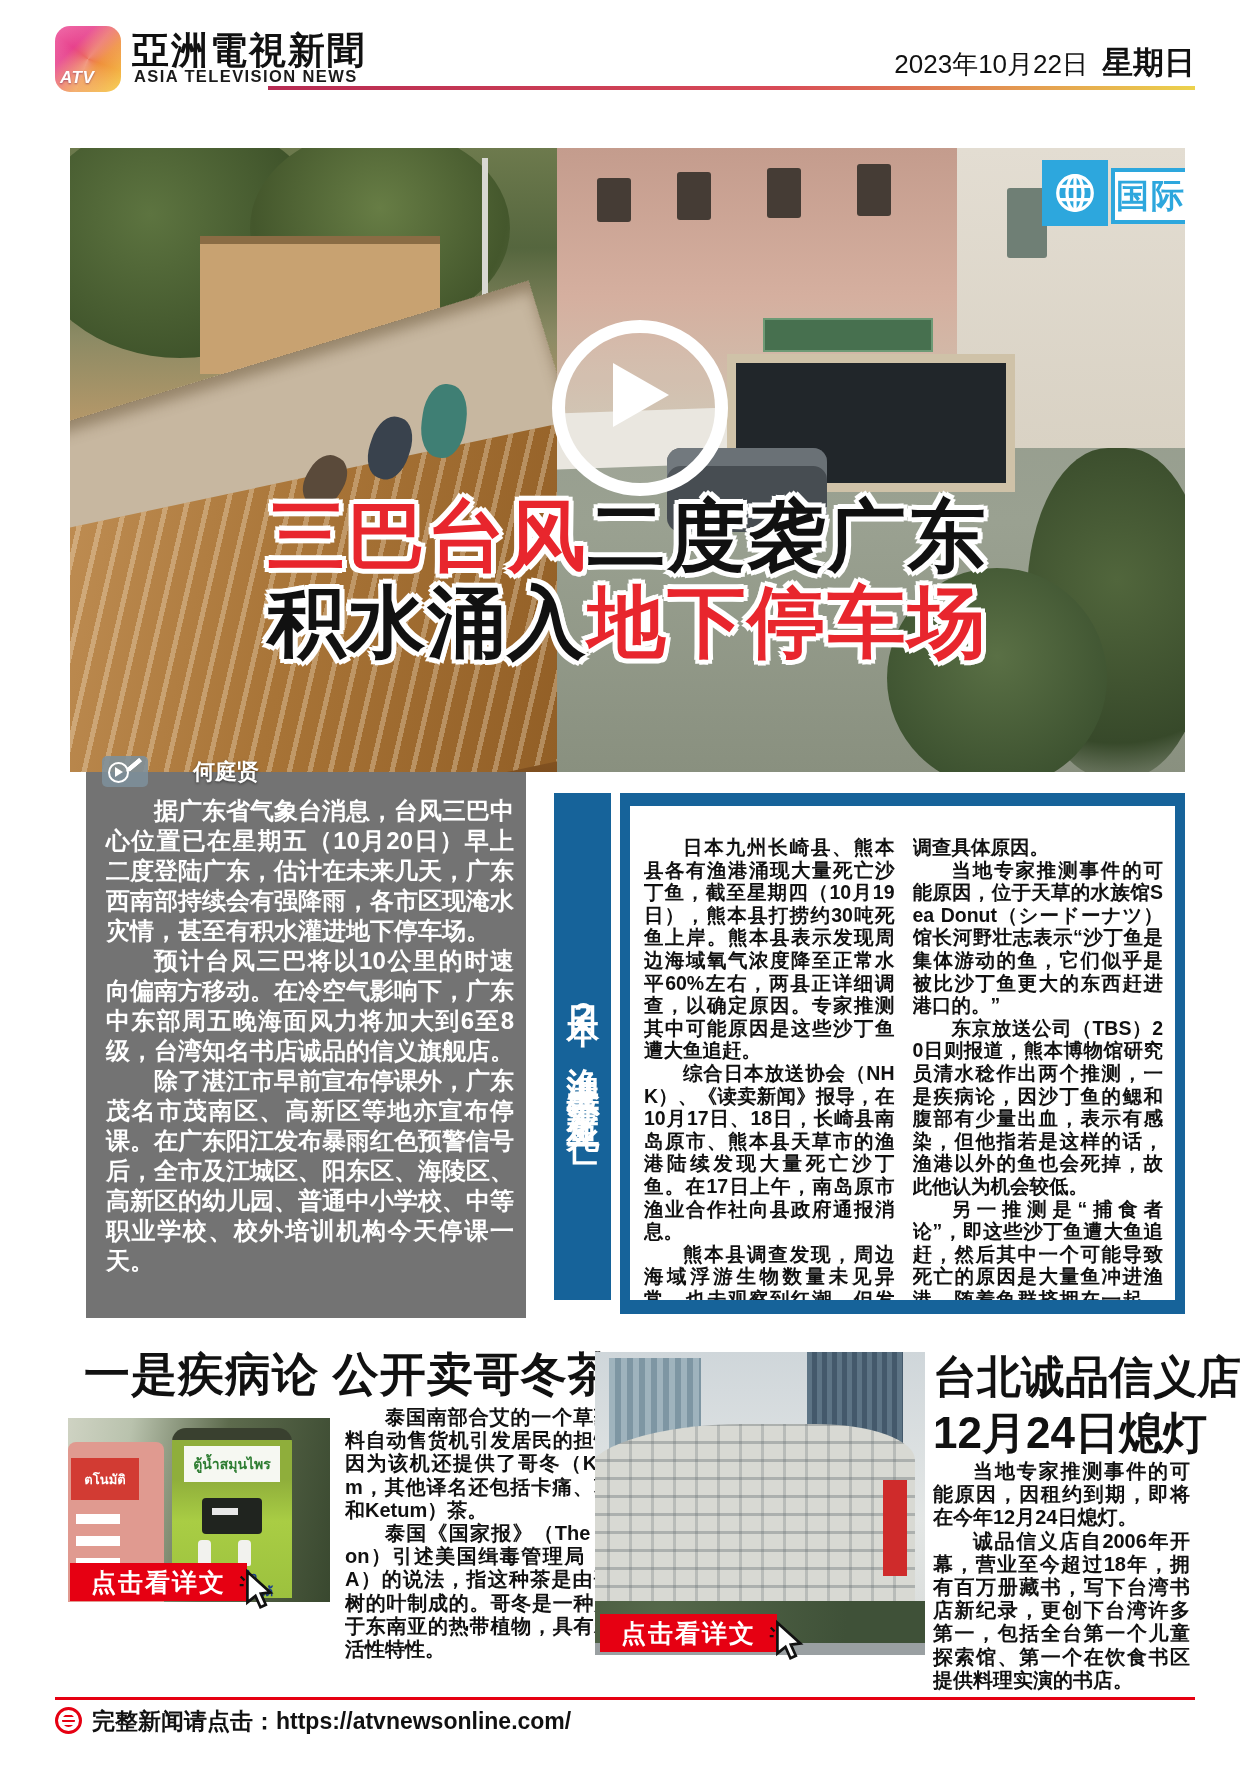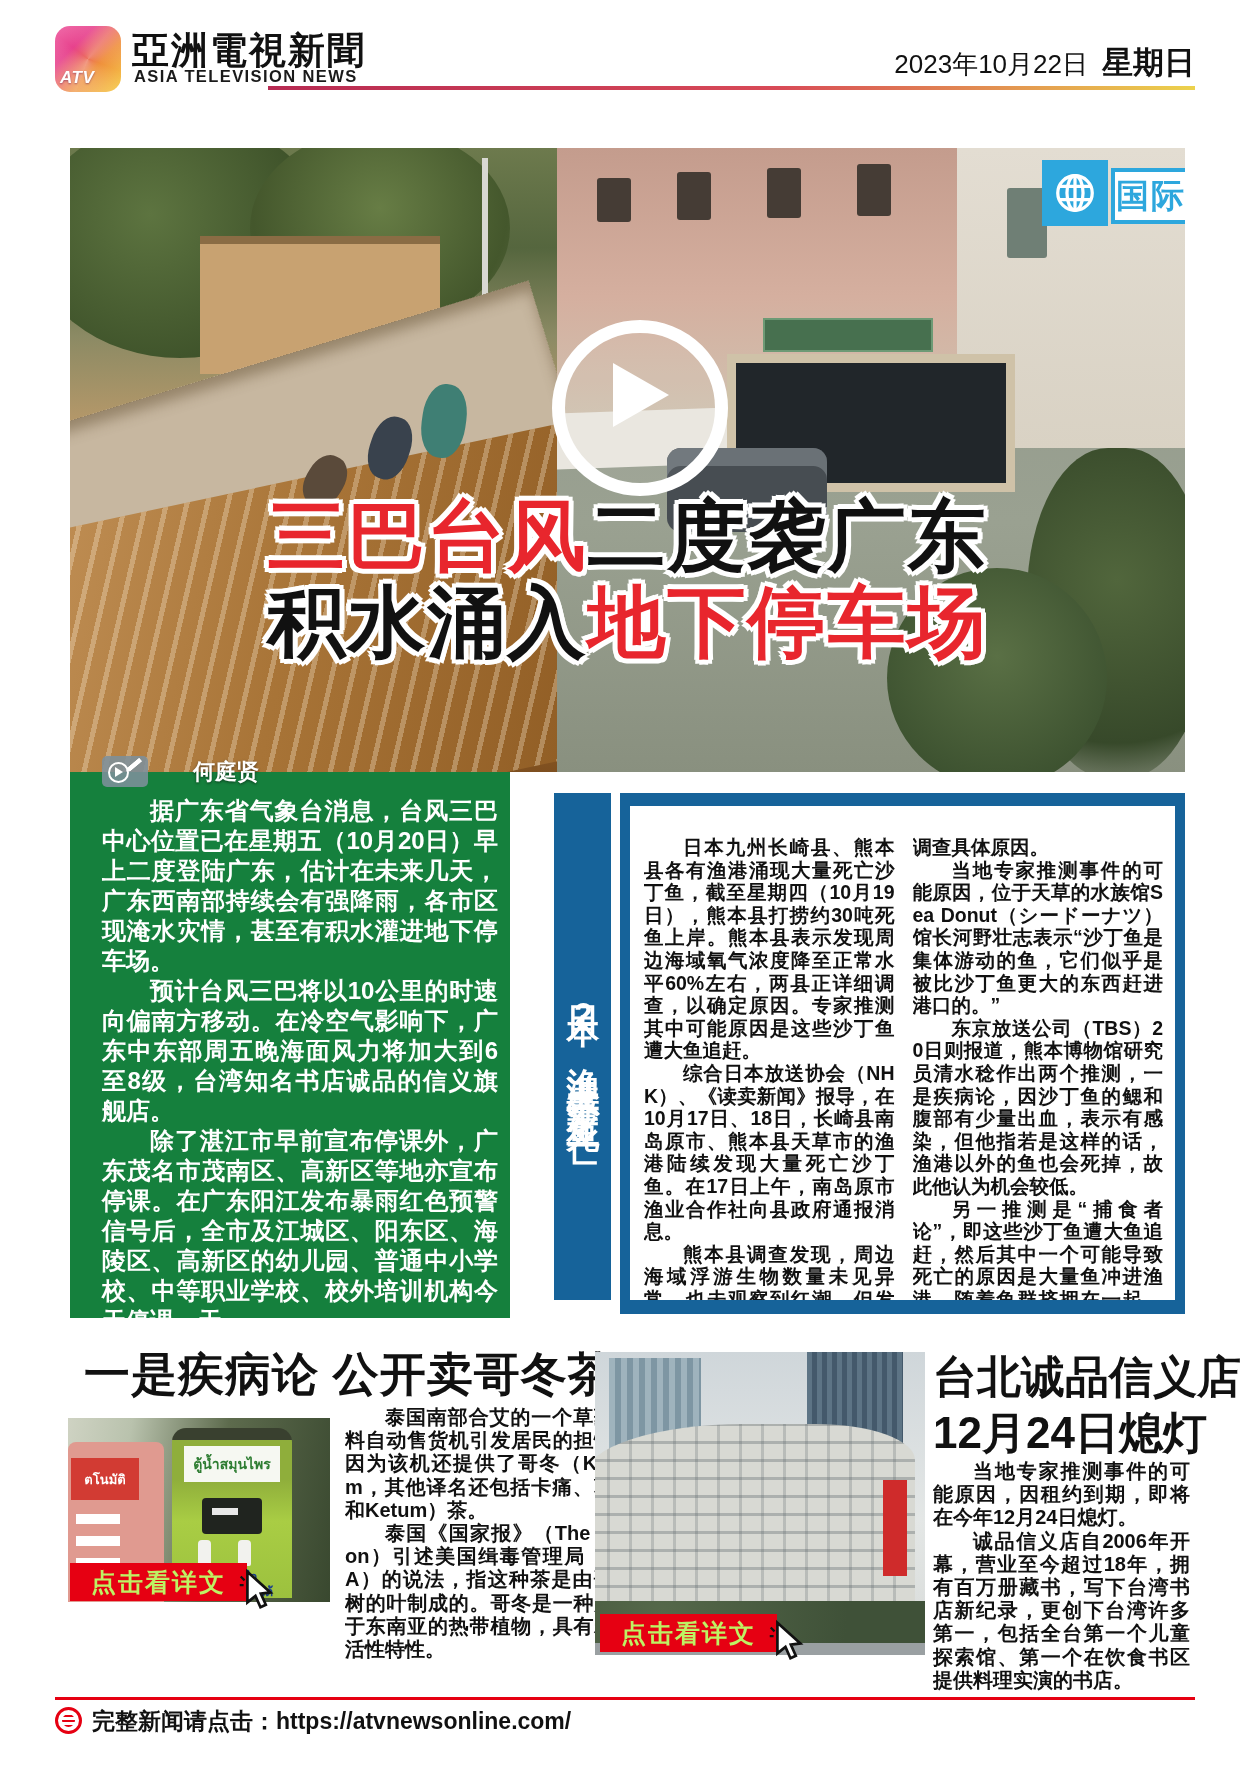--- a/index.html
+++ b/index.html
@@ -72,22 +72,22 @@
   
   .credit{position:absolute;left:102px;top:756px;display:flex;align-items:center;gap:10px;z-index:6;}
   .credit-icon{position:relative;width:46px;height:31px;border-radius:5px;background:rgba(125,143,155,.88);}
   .credit-icon .pcirc{position:absolute;left:6px;top:6px;width:17px;height:17px;border:2px solid #fff;border-radius:50%;}
   .credit-icon .ptri{position:absolute;left:13px;top:11px;width:0;height:0;border-left:8px solid #fff;
         border-top:5px solid transparent;border-bottom:5px solid transparent;}
   .credit-icon .pen{position:absolute;right:5px;top:7px;width:19px;height:5px;background:#fff;
         transform:rotate(-40deg);clip-path:polygon(0 50%,18% 0,100% 0,100% 100%,18% 100%);}
   .credit-name{color:#fff;font-size:22px;font-weight:700;text-shadow:0 1px 3px rgba(0,0,0,.55);margin-left:35px;}
   
-  .brown{position:absolute;left:70px;top:772px;width:440px;height:546px;background:#15803d;
-        box-sizing:border-box;padding:24px 12px 0 32px;overflow:hidden;}
+  .brown{position:absolute;left:86px;top:772px;width:440px;height:546px;background:#737373;
+        box-sizing:border-box;padding:24px 12px 0 20px;overflow:hidden;}
   .brown p{margin:0;color:#fff;font-size:24px;line-height:30px;font-weight:700;
         text-align:justify;text-indent:2em;word-break:break-all;}
   
   .vtitle{position:absolute;left:554px;top:793px;width:57px;height:507px;background:#16639a;
         color:#fff;writing-mode:vertical-rl;text-orientation:upright;font-size:33px;font-weight:800;
         letter-spacing:8px;display:flex;align-items:center;justify-content:center;overflow:hidden;}
   .jbox{position:absolute;left:620px;top:793px;width:565px;height:521px;background:#fff;
         box-sizing:border-box;border:solid #16639a;border-width:13px 10px 14px 10px;
         padding:30px 12px 0 14px;display:flex;gap:18px;overflow:hidden;}
   .jcol{flex:1;overflow:hidden;}
@@ -106,21 +106,21 @@
   .greenm{position:absolute;left:104px;top:10px;width:120px;height:170px;border-radius:14px 14px 0 0;
         background:linear-gradient(180deg,#39402f 0 12px,#8fae3b 12px 30%,#a9cd44 55%,#9cc13e 100%);}
   .green-sign{position:absolute;left:12px;top:18px;width:96px;height:36px;background:#f6f8f2;color:#2e7d32;
         font-size:14px;font-weight:700;display:flex;align-items:center;justify-content:center;overflow:hidden;}
   .green-panel{position:absolute;left:30px;top:70px;width:60px;height:36px;background:#20241f;border-radius:4px;}
   .green-panel:before{content:"";position:absolute;left:10px;top:10px;width:26px;height:7px;background:#e8e8e8;}
   .bottle{position:absolute;width:13px;height:26px;background:#f2f2ee;border-radius:4px 4px 2px 2px;top:112px;}
   .promo{position:absolute;left:4px;top:142px;width:112px;text-align:center;color:#1b3e8c;
         font-size:12.5px;font-weight:800;line-height:15px;}
   
-  .read-btn{position:absolute;width:177px;height:38px;background:#e60012;color:#bef264;z-index:7;
+  .read-btn{position:absolute;width:177px;height:38px;background:#e60012;color:#ffffff;z-index:7;
         display:flex;align-items:center;justify-content:center;font-size:25px;font-weight:700;letter-spacing:2px;cursor:pointer;}
   .cursor{position:absolute;width:46px;height:46px;z-index:8;}
   .th-text{position:absolute;left:345px;top:1406px;width:290px;overflow:hidden;height:290px;}
   .bt p{margin:0;color:#111;font-size:20px;line-height:23.2px;font-weight:600;
         text-align:justify;text-indent:2em;word-break:break-all;}
   
   .tp-photo{position:absolute;left:595px;top:1352px;width:330px;height:303px;overflow:hidden;
         background:linear-gradient(180deg,#cfd6da 0%,#e4e7e6 55%,#d7dad8 100%);}
   .tower1{position:absolute;left:14px;top:6px;width:92px;height:160px;
         background:repeating-linear-gradient(90deg,#9fb3bd 0 6px,#7e96a3 6px 12px);}

